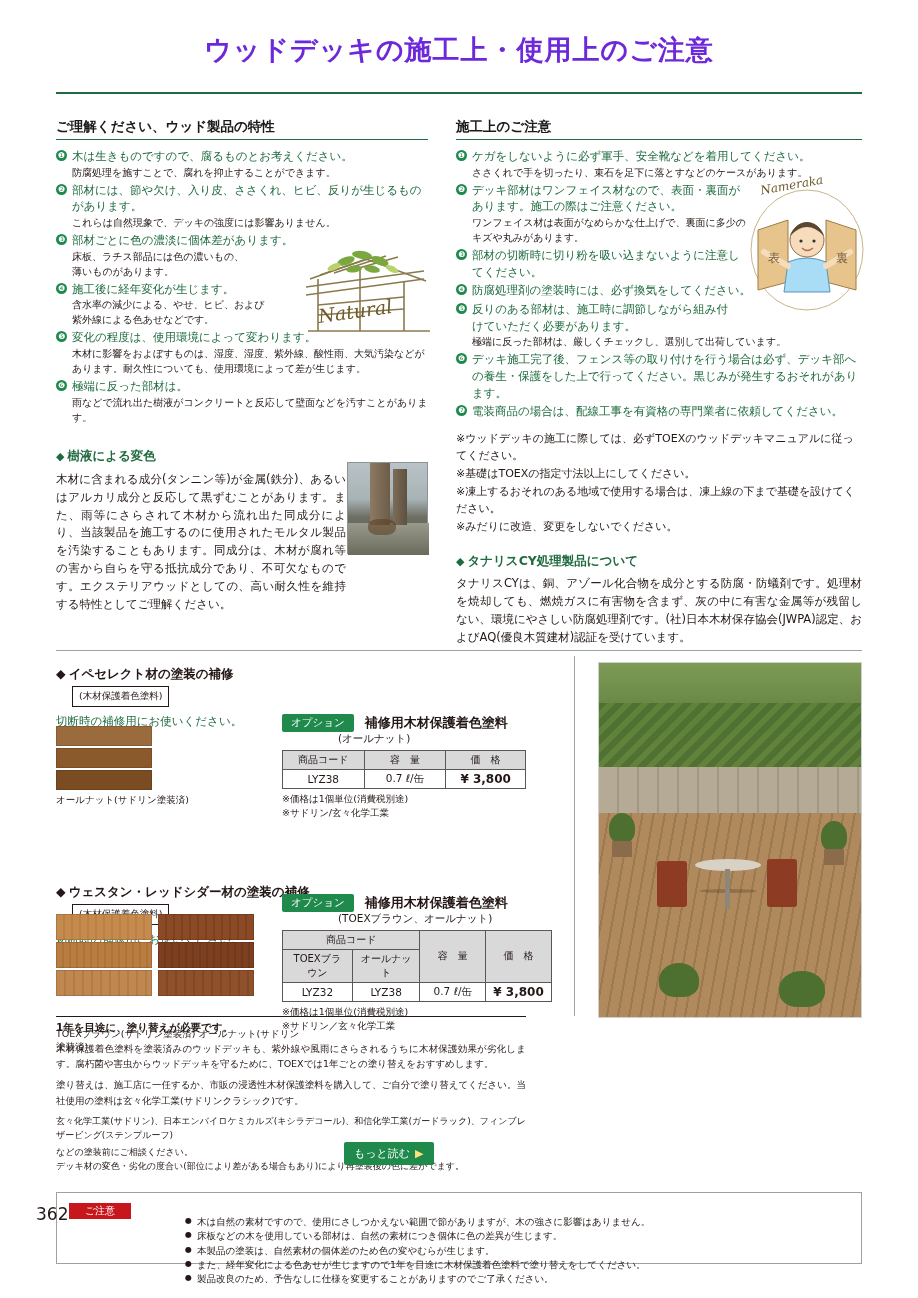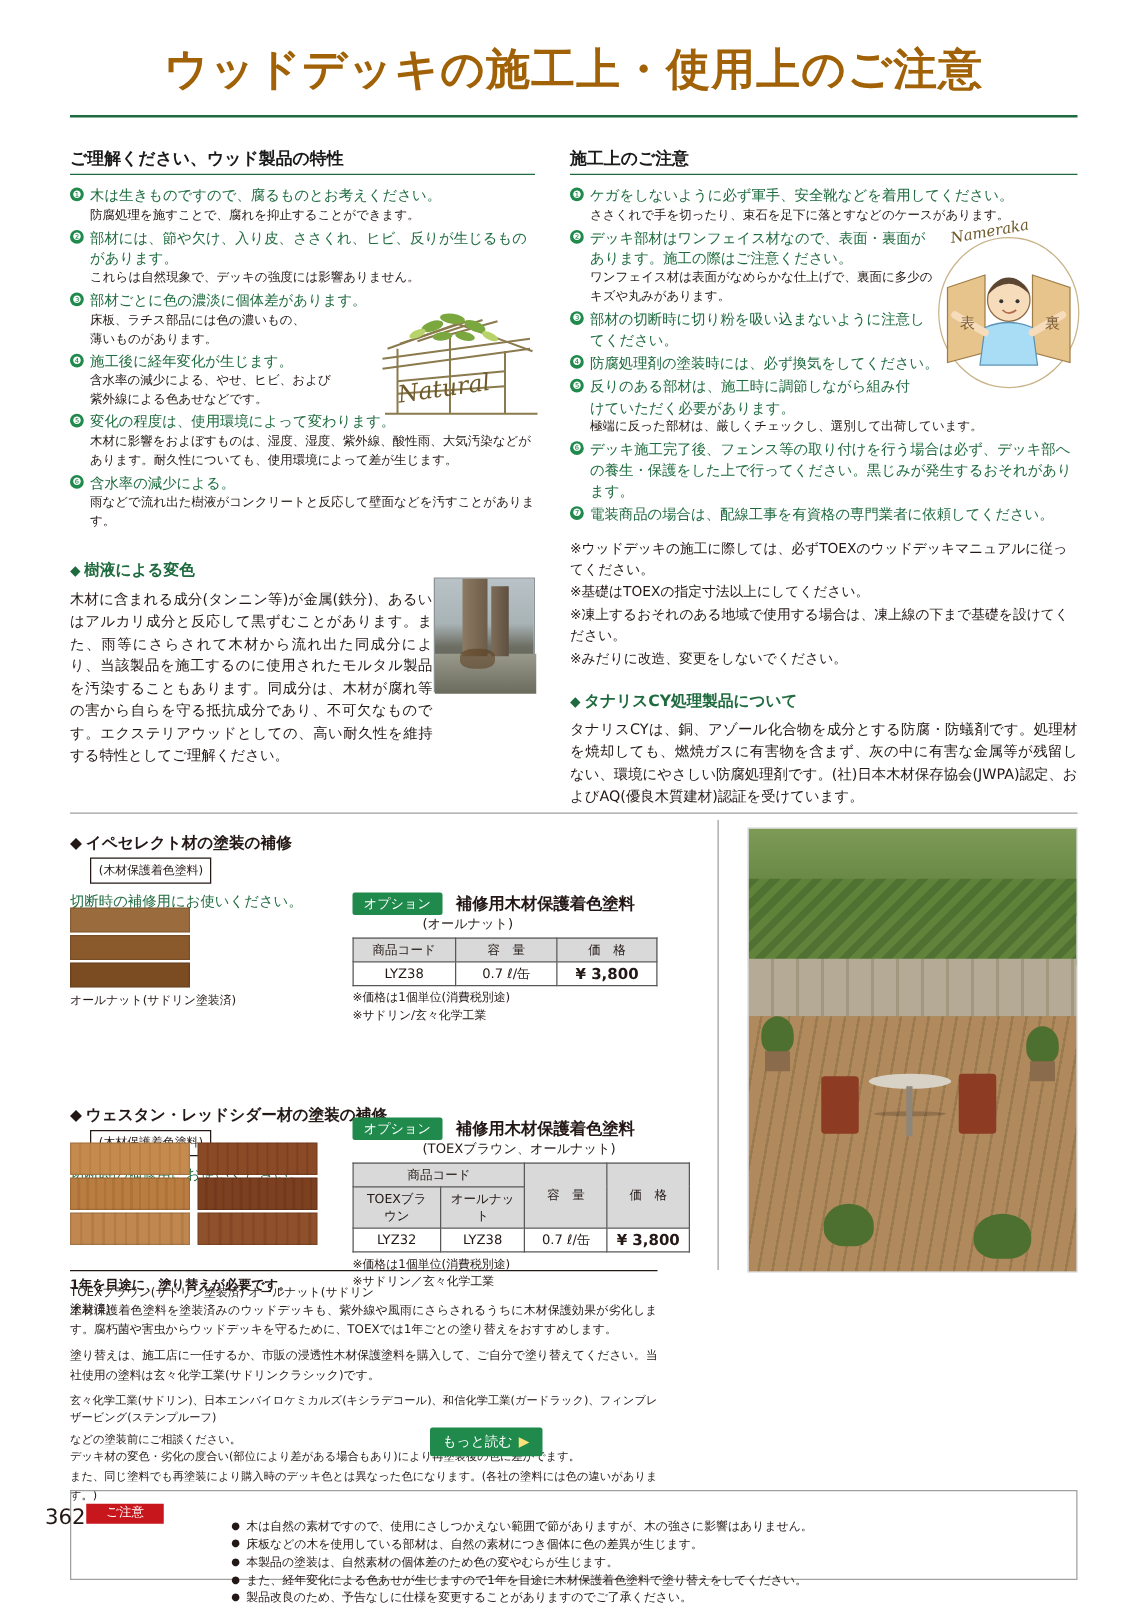--- a/index.html
+++ b/index.html
@@ -13,21 +13,21 @@
     overflow:hidden;
   }
   .page { position:relative; width:918px; height:1298px; }
 
   
   .title-bar{
     position:absolute; left:0; top:32px; width:918px; text-align:center;
   }
   .title-bar .t{
     font-family:"DejaVu Serif","Liberation Serif",serif;
-    font-size:35px; font-weight:bold; color:#a16207; letter-spacing:1px;
+    font-size:27px; font-weight:bold; color:#6d28d9; letter-spacing:1px;
   }
   .title-rule{
     position:absolute; left:56px; top:92px; width:806px; height:2px; background:#1f6b3f;
   }
 
   
   .sec-head{
     font-size:13.5px; font-weight:bold; color:#1a1a1a;
     border-bottom:1px solid #1f6b3f; padding-bottom:3px;
   }
@@ -231,21 +231,21 @@
         <div class="li-body" style="white-space:pre-line;width:215px">含水率の減少による、やせ、ヒビ、および
 紫外線による色あせなどです。</div>
       </li>
       <li>
         <span class="numdot">❺</span>
         <div class="li-head">変化の程度は、使用環境によって変わります。</div>
         <div class="li-body">木材に影響をおよぼすものは、湿度、湿度、紫外線、酸性雨、大気汚染などがあります。耐久性についても、使用環境によって差が生じます。</div>
       </li>
       <li>
         <span class="numdot">❻</span>
-        <div class="li-head">含水率の減少による。</div>
+        <div class="li-head">極端に反った部材は。</div>
         <div class="li-body">雨などで流れ出た樹液がコンクリートと反応して壁面などを汚すことがあります。</div>
       </li>
     </ul>
   </div>
 
   <div class="natural-ill">
     <svg width="140" height="120" viewBox="0 0 140 120">
       <g stroke="#8a7a4d" stroke-width="1.6" fill="none">
         <path d="M18 96 L18 44 M60 96 L60 34 M104 96 L104 46"></path>
         <path d="M6 52 L124 36 M6 60 L124 44"></path>
@@ -452,21 +452,20 @@
   </div>
 
   <div class="bottom-block">
     <div class="bb-rule"></div>
     <div class="bb-title">1年を目途に、塗り替えが必要です。</div>
     <div class="bb-p">木材保護着色塗料を塗装済みのウッドデッキも、紫外線や風雨にさらされるうちに木材保護効果が劣化します。腐朽菌や害虫からウッドデッキを守るために、TOEXでは1年ごとの塗り替えをおすすめします。</div>
     <div class="bb-p">塗り替えは、施工店に一任するか、市販の浸透性木材保護塗料を購入して、ご自分で塗り替えてください。当社使用の塗料は玄々化学工業(サドリンクラシック)です。</div>
     <div class="bb-p small">玄々化学工業(サドリン)、日本エンバイロケミカルズ(キシラデコール)、和信化学工業(ガードラック)、フィンブレザービング(ステンプルーフ)</div>
     <div class="bb-p small" style="margin-top:2px">などの塗装前にご相談ください。</div>
     <div class="bb-p small" style="margin-top:0">デッキ材の変色・劣化の度合い(部位により差がある場合もあり)により再塗装後の色に差がでます。</div>
-    <div class="bb-p small" style="margin-top:2px">また、同じ塗料でも再塗装により購入時のデッキ色とは異なった色になります。(各社の塗料には色の違いがあります。)</div>
   </div>
 
   <div class="more-btn">
     <span>もっと読む</span><span class="arr">▶</span>
   </div>
 
   <div class="caution">
     <div class="caution-label">ご注意</div>
     <ul class="caution-list">
       <li>木は自然の素材ですので、使用にさしつかえない範囲で節がありますが、木の強さに影響はありません。</li>

